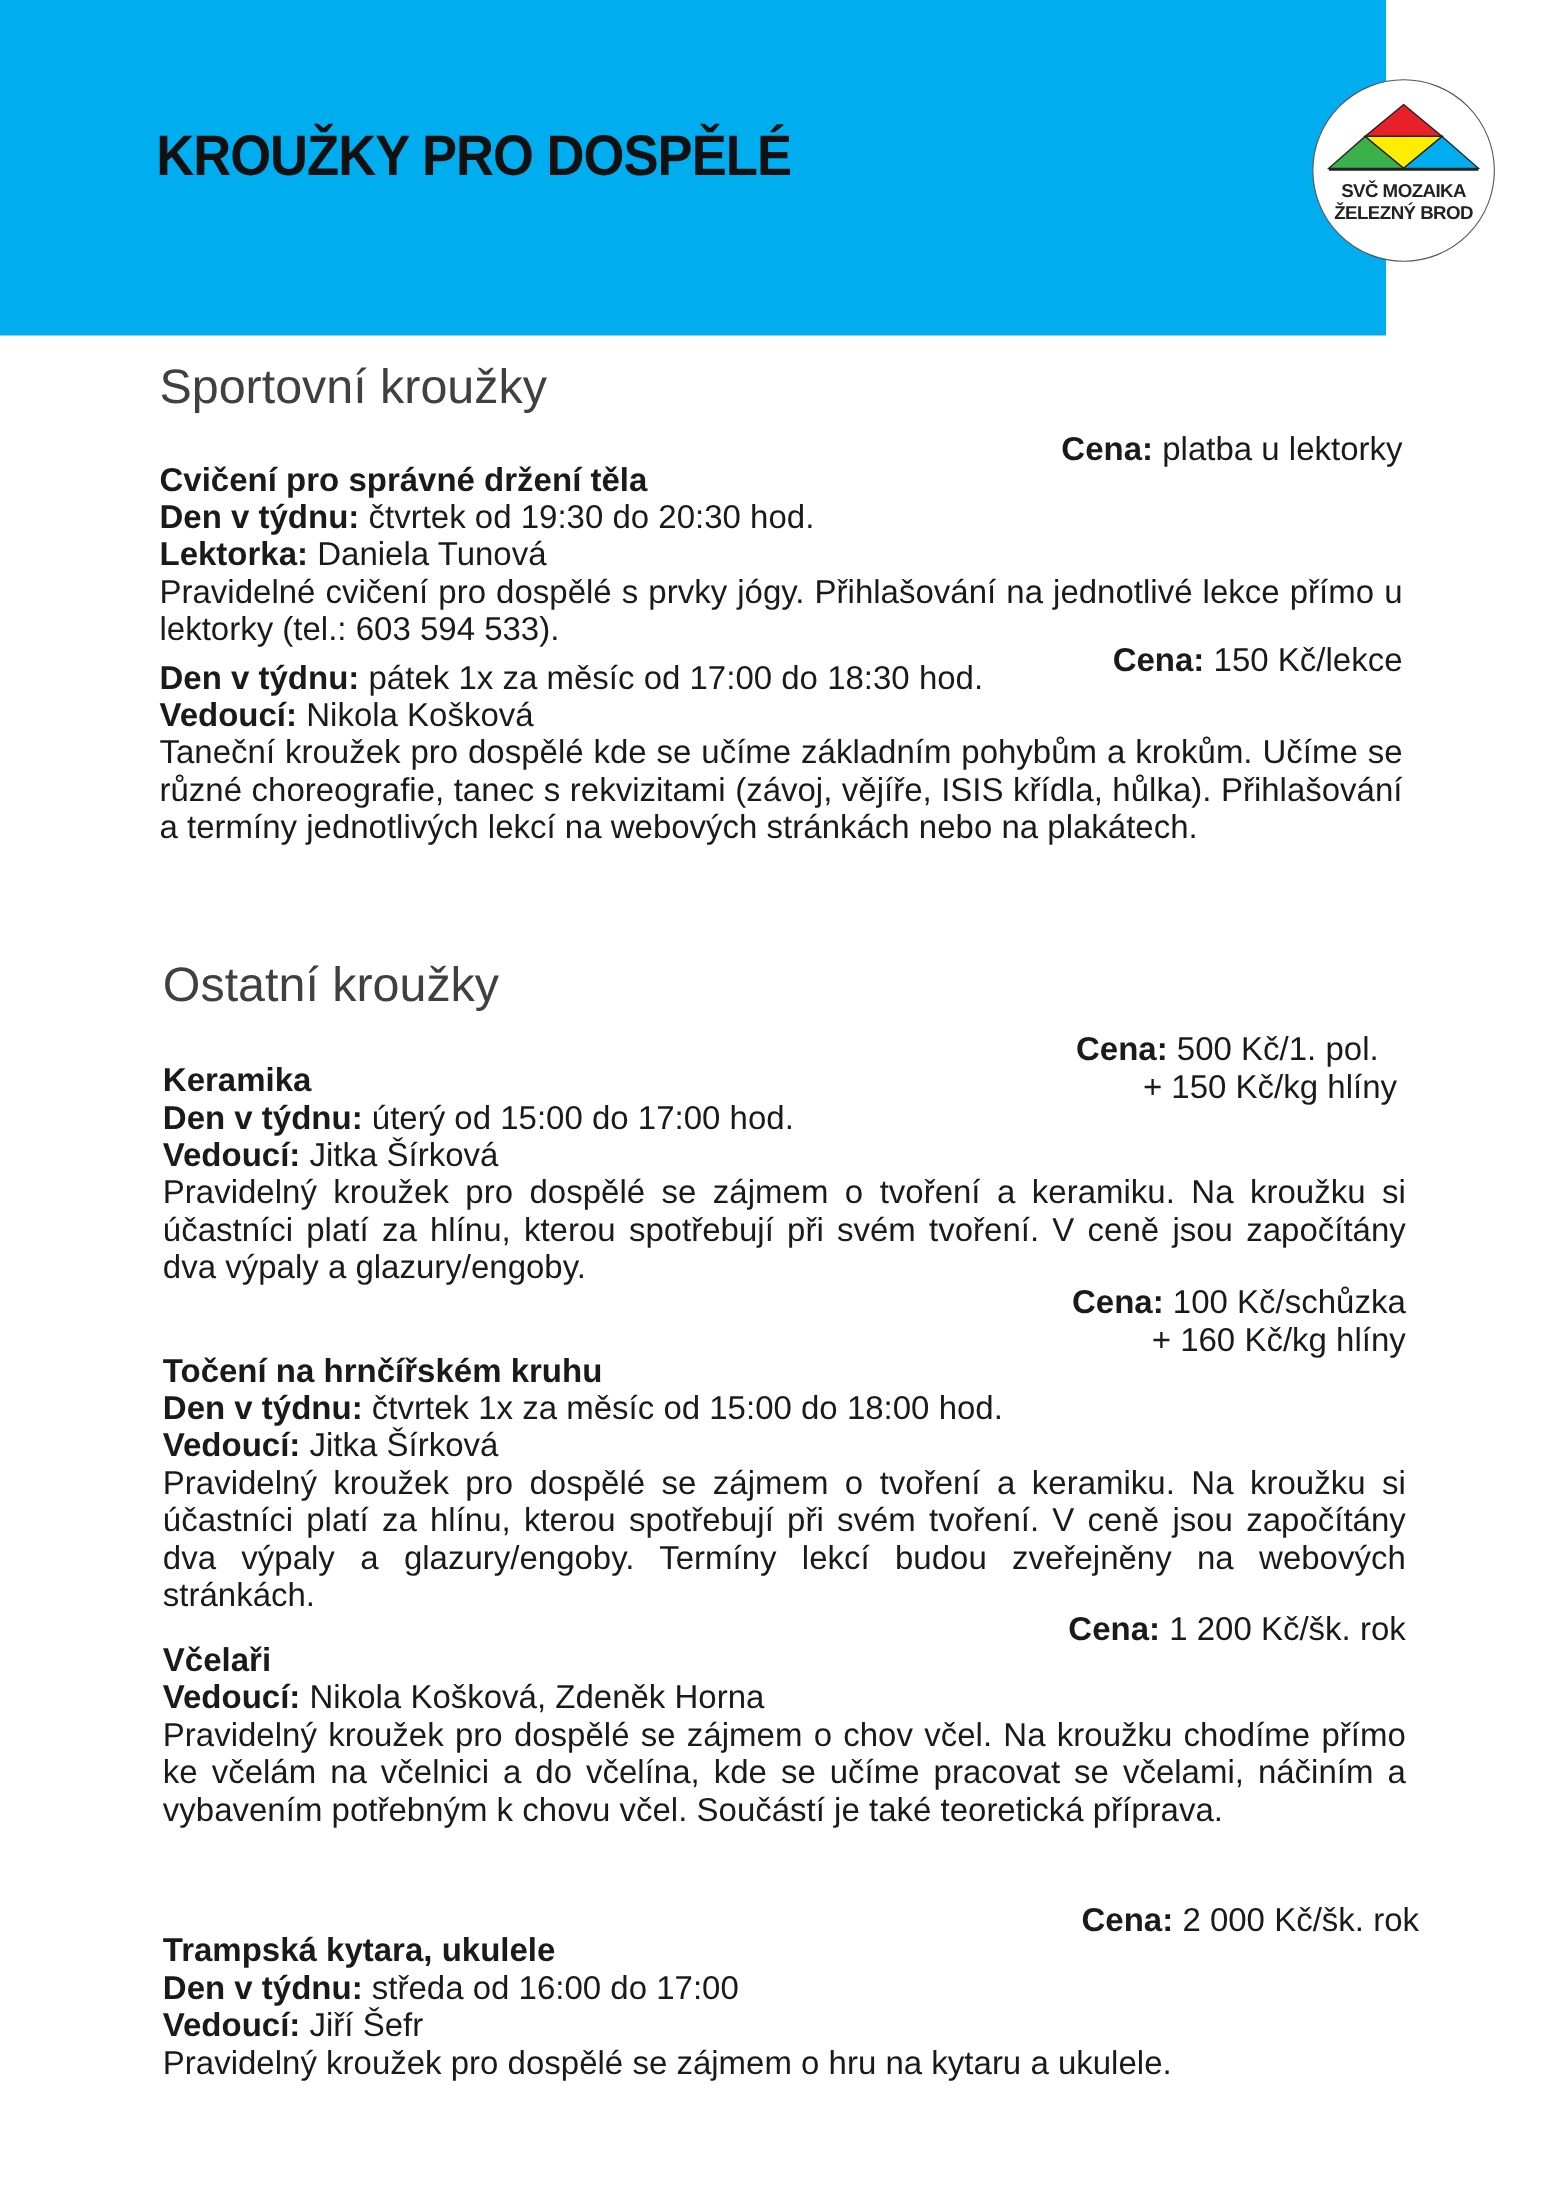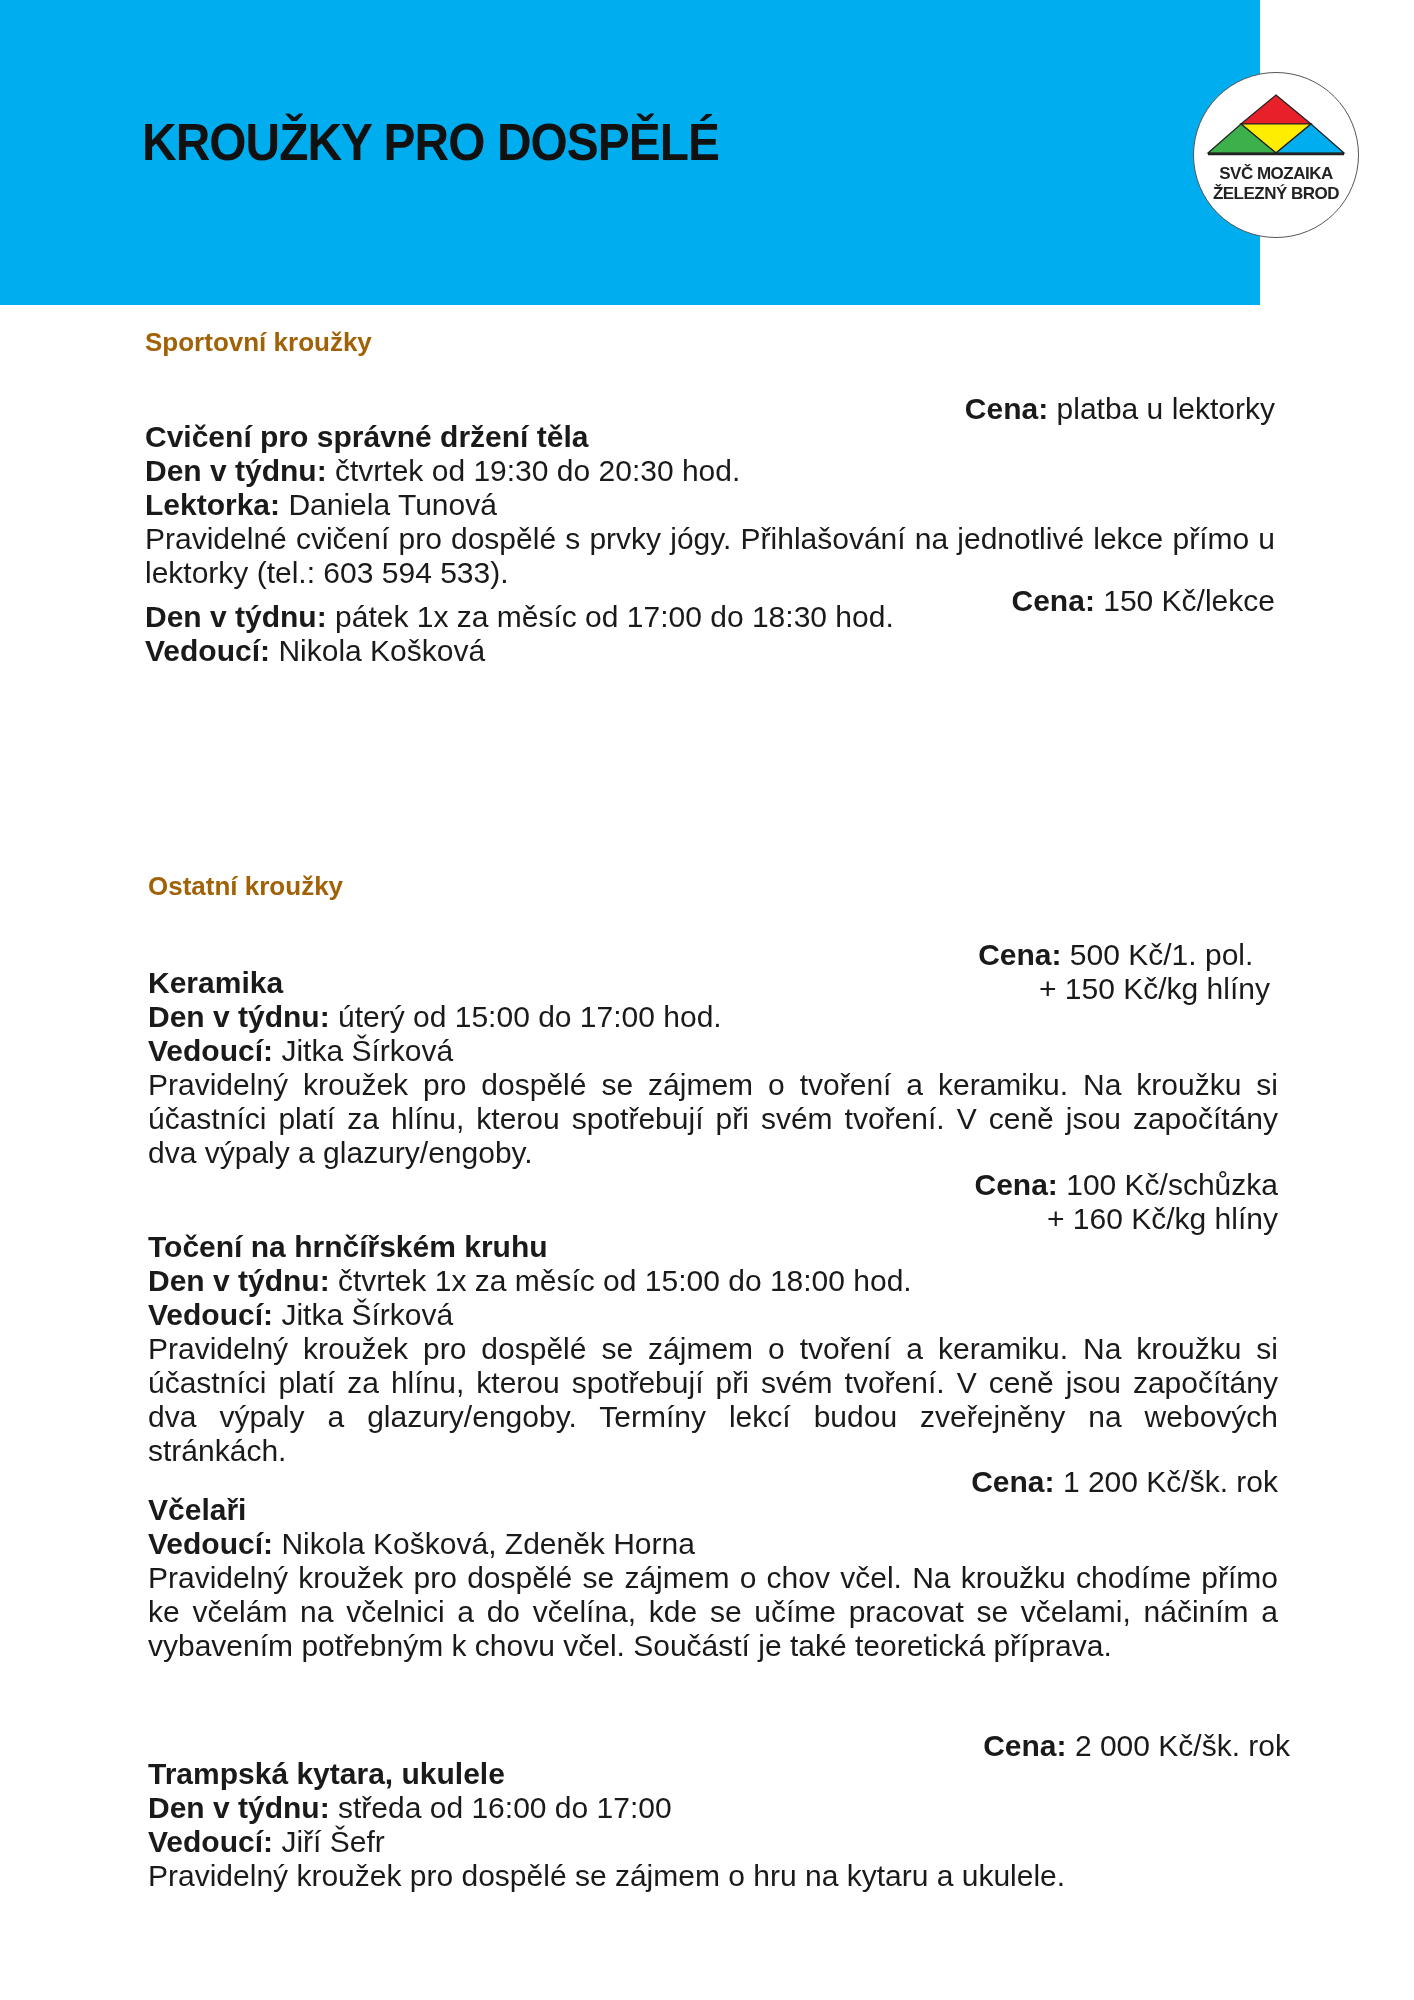--- a/index.html
+++ b/index.html
@@ -21,21 +21,21 @@
   .logo svg { position: absolute; left: 0; top: 0; }
   .logo-text {
     position: absolute; left: 0; width: 164px; text-align: center; font-weight: bold;
     font-size: 17px; color: #222; letter-spacing: -0.5px;
   }
   .logo-l1 { top: 91px; }
   .logo-l2 { top: 111px; }
 
   .content { position: absolute; left: 145px; top: 0; width: 1130px; }
   .section-title {
-    position: absolute; color: #a16207; font-weight: bold; font-size: 26px;
+    position: absolute; color: #404040; font-weight: normal; font-size: 44px;
   }
   .item { position: absolute; width: 1130px; font-size: 30px; line-height: 34px; }
   .item .name { font-weight: bold; margin-top: 28px; }
   .item .row { white-space: nowrap; }
   .item .lbl { font-weight: bold; }
   .price {
     position: absolute; right: 0; text-align: right; font-size: 30px; line-height: 34px; white-space: nowrap;
   }
   .price .lbl { font-weight: bold; }
   .desc { text-align: justify; text-align-last: left; }
@@ -74,20 +74,21 @@
   </div>
 
   <div class="item" style="top:584px;">
     <div class="price" style="top:0;">
       <span class="lbl">Cena:</span>
       <span>150 Kč/lekce</span>
     </div>
     <div style="height:16px;"></div>
     <div class="row"><span class="lbl">Den v týdnu:</span> <span>pátek 1x za měsíc od 17:00 do 18:30 hod.</span></div>
     <div class="row"><span class="lbl">Vedoucí:</span> <span>Nikola Košková</span></div>
+    <div class="desc">Taneční kroužek pro dospělé kde se učíme základním pohybům a krokům. Učíme se různé choreografie, tanec s rekvizitami (závoj, vějíře, ISIS křídla, hůlka). Přihlašování a termíny jednotlivých lekcí na webových stránkách nebo na plakátech.</div>
   </div>
 
   <div class="section-title" style="top:871px; left:3px;">Ostatní kroužky</div>
 
   <div class="item" style="top:938px; left:3px;">
     <div class="price" style="top:0; right:8px;">
       <div><span class="lbl">Cena:</span> <span>500 Kč/1. pol.</span>&nbsp;&nbsp;</div>
       <div>+ 150 Kč/kg hlíny</div>
     </div>
     <div class="row name">Keramika</div>

